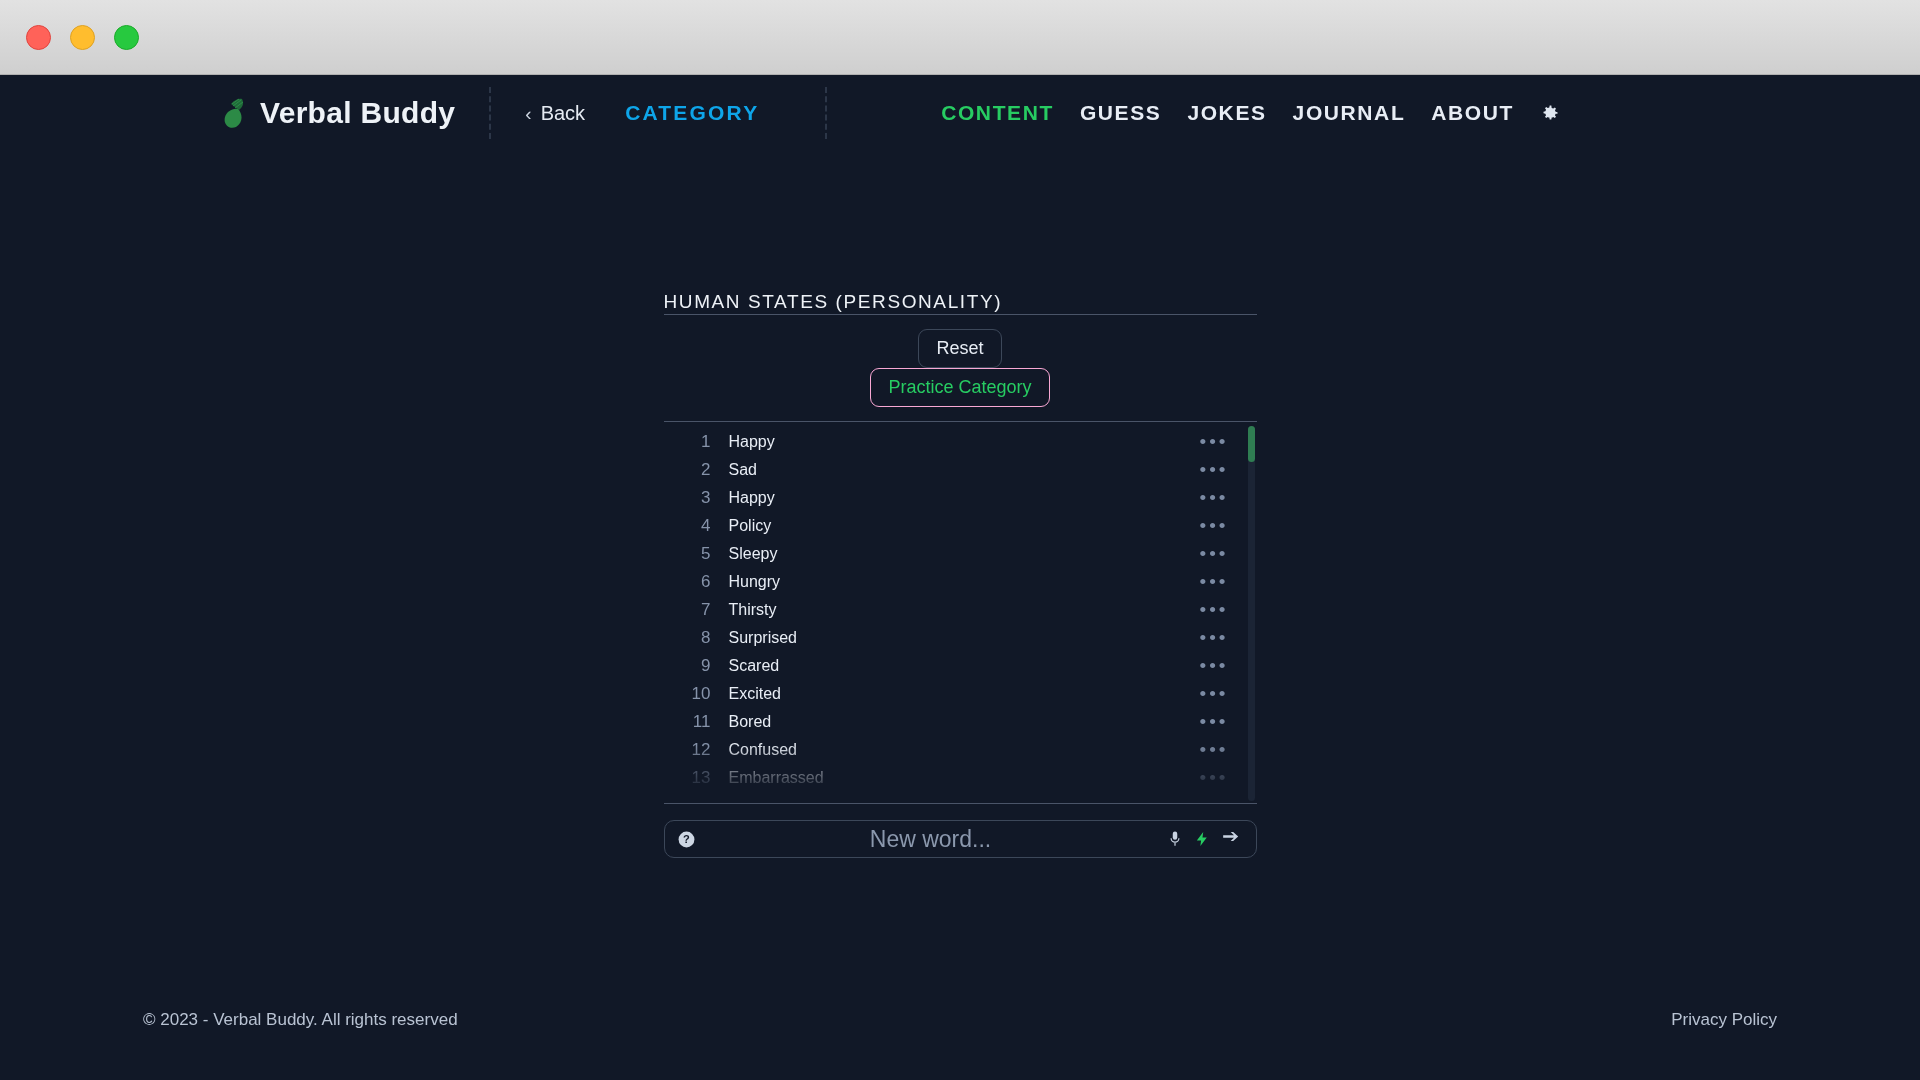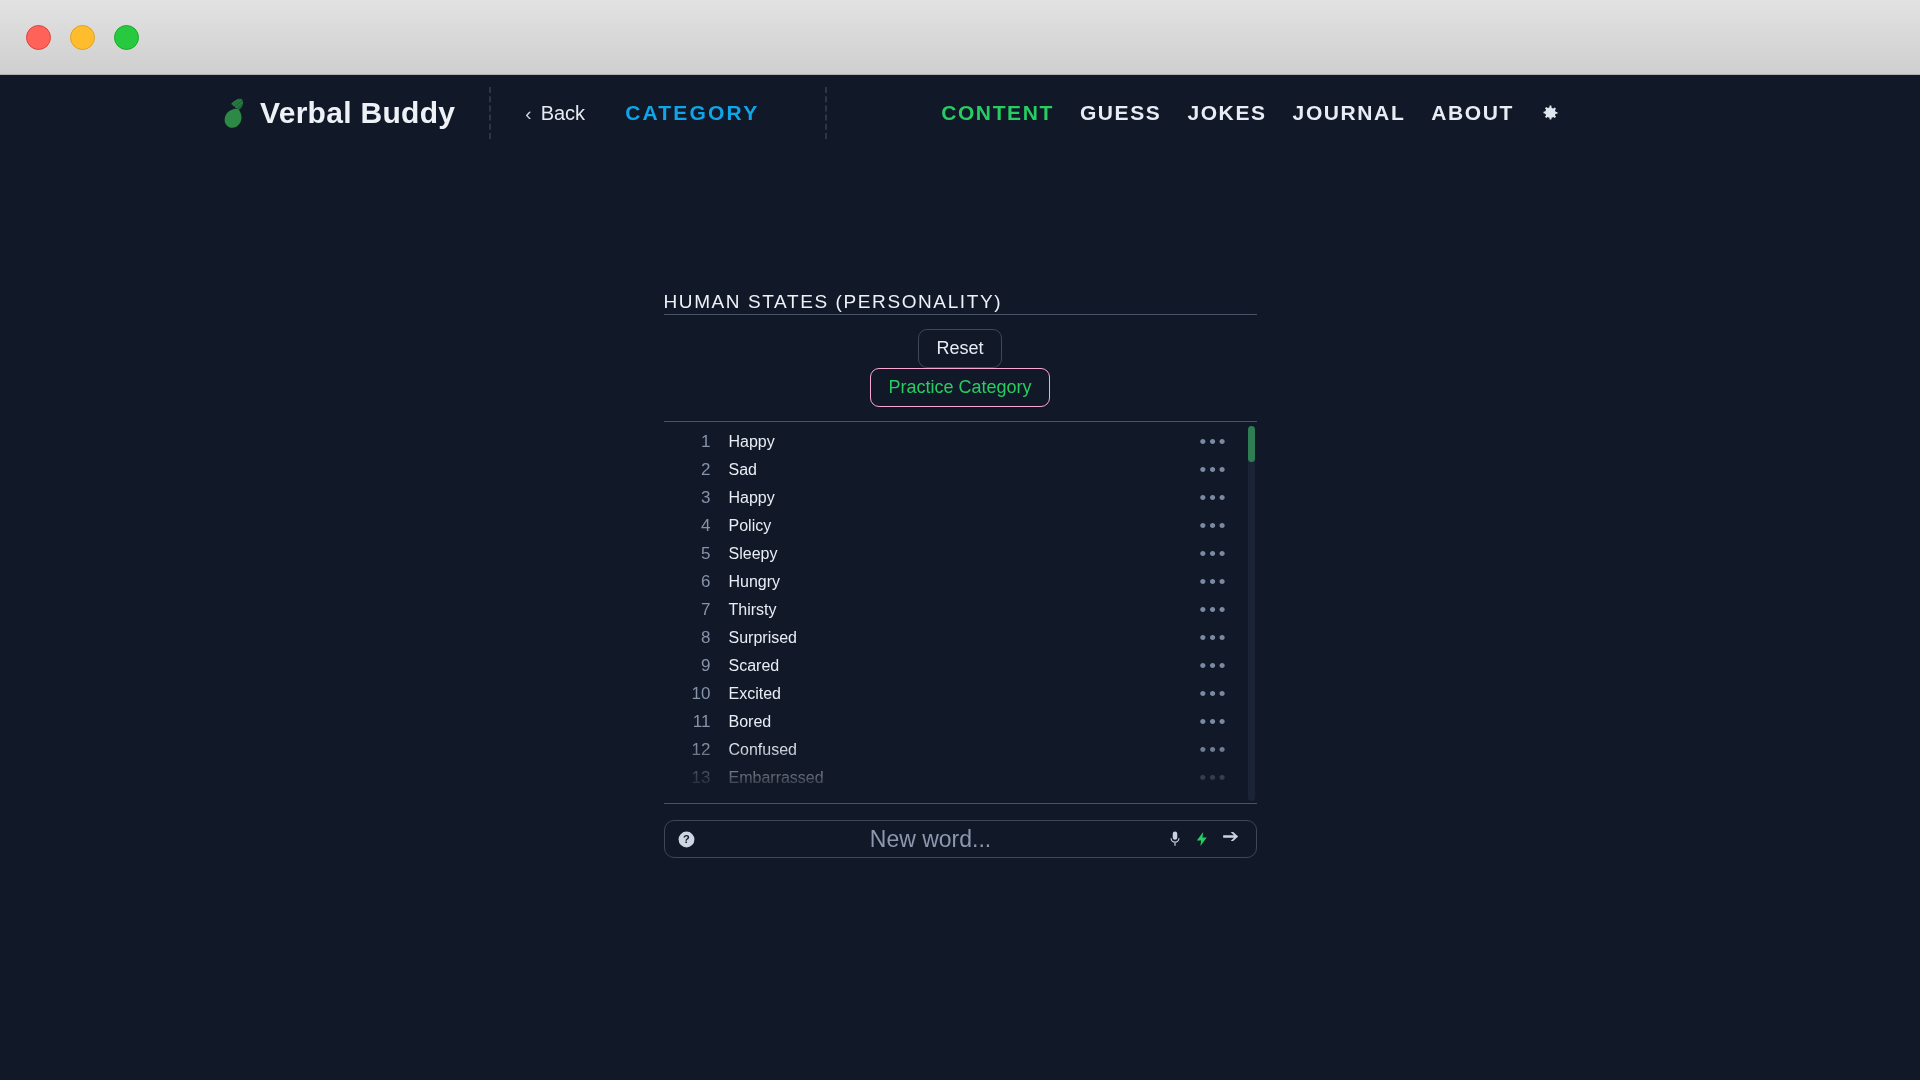--- a/index.html
+++ b/index.html
@@ -318,14 +318,18 @@
           <path d="M13 2L4 14h6l-1 8 9-12h-6z"></path>
         </svg>
         <svg width="21" height="20" viewBox="0 0 24 24" class="ic" fill="#c9d3e2">
           <path d="M2 7.5h13l-4-4h3l6 5.5-6 5.5h-3l4-4H2z"></path>
         </svg>
       </div>
 
     </div>
   </div>
 
+  <div class="footer">
+    <span class="footer-text">© 2023 - Verbal Buddy. All rights reserved</span>
+    <span class="footer-link">Privacy Policy</span>
+  </div>
 
 </div>
 
 </body></html>

